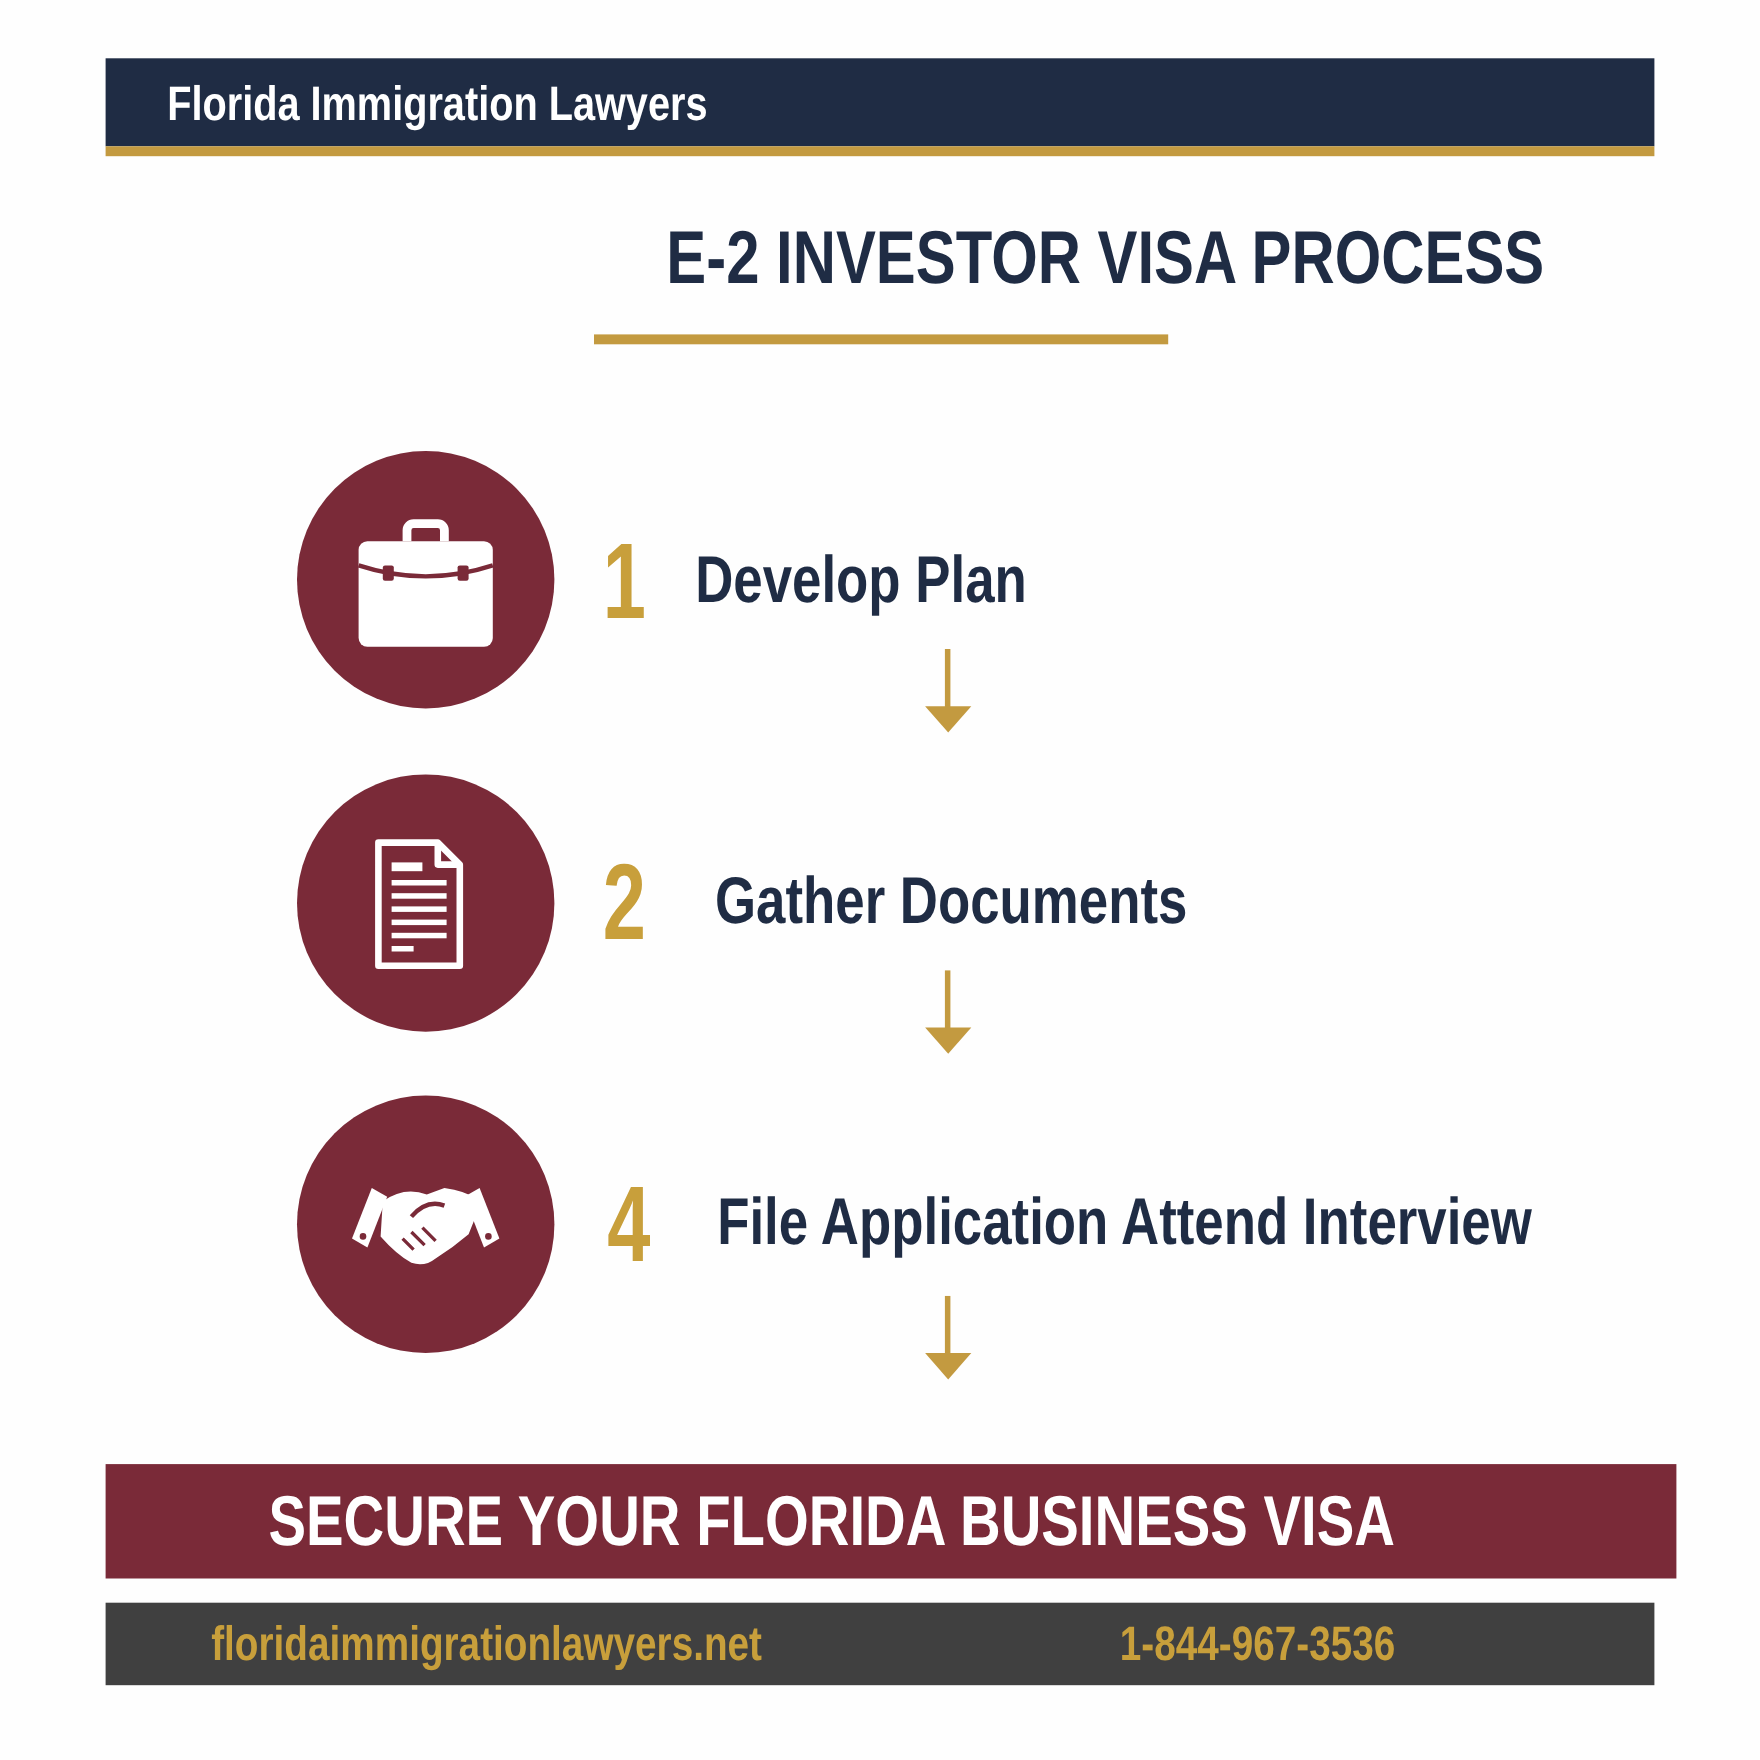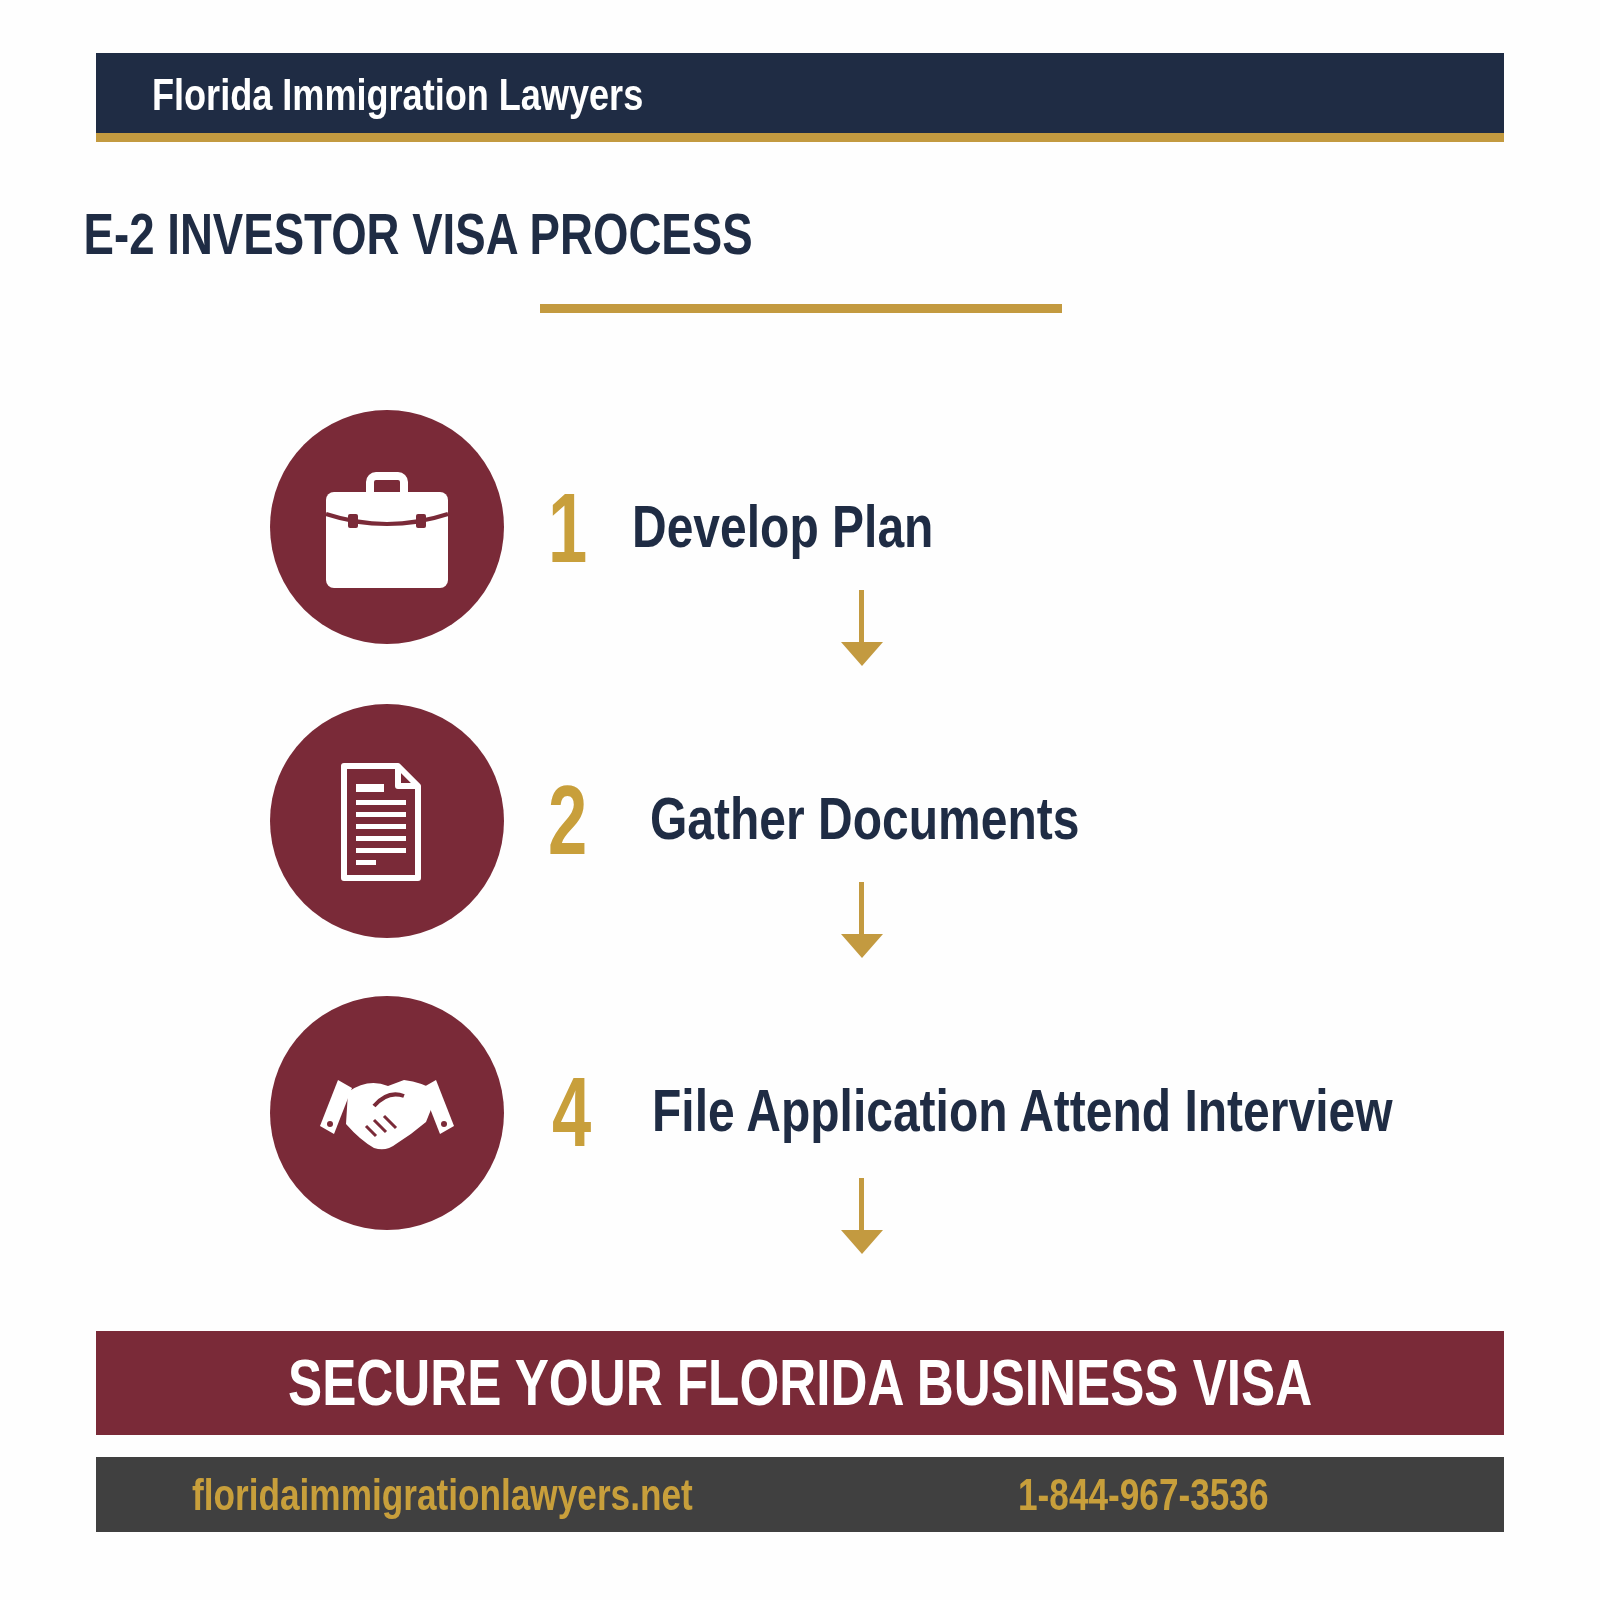--- a/index.html
+++ b/index.html
@@ -48,23 +48,23 @@
     white-space: nowrap;
     transform: scaleX(0.82);
   }
 
   
   .main-title {
     position: absolute;
     left: 0;
     top: 186px;
     width: 1504px;
-    text-align: left;
+    text-align: right;
     color: #1f2c44;
-    font-size: 57px;
+    font-size: 68px;
     line-height: 96px;
     white-space: nowrap;
   }
   .main-title span {
     display: inline-block;
     transform: scaleX(0.80);
     transform-origin: center center;
   }
   .title-underline {
     position: absolute;
@@ -113,21 +113,21 @@
   }
 
   
   .cta-bar {
     position: absolute;
     left: 96px;
     top: 1331px;
     width: 1408px;
     height: 104px;
     background: #7a2a38;
-    text-align: center;
+    padding-left: 20px;
   }
   .cta-text {
     display: inline-block;
     color: #ffffff;
     font-size: 64px;
     line-height: 104px;
     font-weight: bold;
     white-space: nowrap;
     transform: scaleX(0.80);
     transform-origin: center center;

